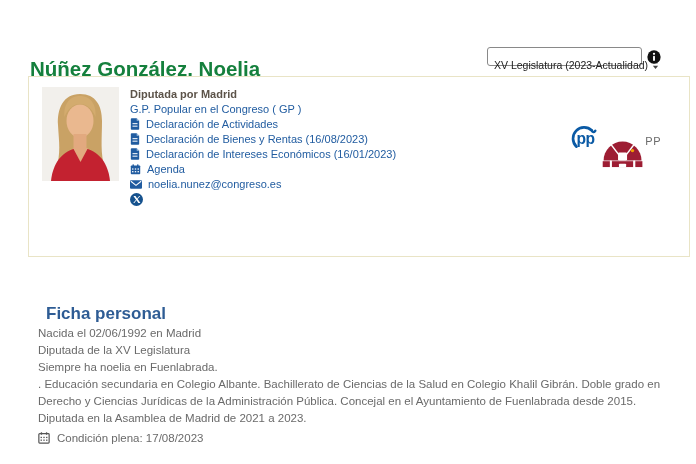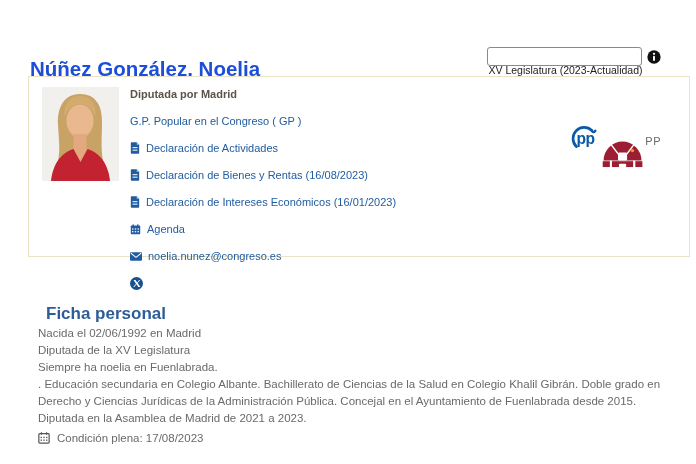--- a/index.html
+++ b/index.html
@@ -4,39 +4,39 @@
 <style>
   html,body{margin:0;padding:0;}
   body{
     width:696px;height:464px;position:relative;overflow:hidden;
     background:#ffffff;
     font-family:"Liberation Sans",sans-serif;
     -webkit-font-smoothing:antialiased;
   }
   .page-title{
     position:absolute;left:30px;top:43px;
-    font-size:20.5px;color:#1d4ed8;white-space:nowrap;
+    font-size:20.5px;color:#15803d;white-space:nowrap;
   }
   .select-box{
     position:absolute;left:487px;top:47px;width:155px;height:19px;
     border:1px solid #898989;border-radius:3px;background:#fff;
     display:flex;align-items:center;justify-content:space-between;
     padding:16px 4px 0 6px;box-sizing:border-box;
-    font-size:10.5px;color:#222;cursor:pointer;white-space:nowrap;flex-direction:column;
+    font-size:10.5px;color:#222;cursor:pointer;white-space:nowrap;
   }
   .select-box .stepper{display:flex;align-items:center;margin-left:4px;}
   .info-btn{position:absolute;left:647px;top:50px;width:14px;height:14px;cursor:pointer;}
   .card{
     position:absolute;left:28px;top:76px;width:662px;height:181px;
     border:1px solid #e9e4c6;background:#fff;box-sizing:border-box;
   }
   .photo{position:absolute;left:13px;top:10px;width:77px;height:94px;display:block;}
   .info-col{
     position:absolute;left:101px;top:11px;
-    display:flex;flex-direction:column;gap:15px;font-size:11px;
+    display:flex;flex-direction:column;gap:3px;font-size:11px;
   }
   .row{display:flex;align-items:center;gap:6px;min-height:11px;}
   .constituency{font-weight:bold;color:#5c5349;}
   .group{font-weight:normal;color:#215ca0;text-decoration:none;cursor:pointer;text-align:right;}
   a.link{color:#215ca0;text-decoration:none;cursor:pointer;}
   .icon{display:inline-flex;align-items:center;justify-content:center;flex:0 0 auto;}
   .right-col{
     position:absolute;left:540px;top:20px;width:92px;
     display:flex;flex-direction:row;align-items:center;
   }

